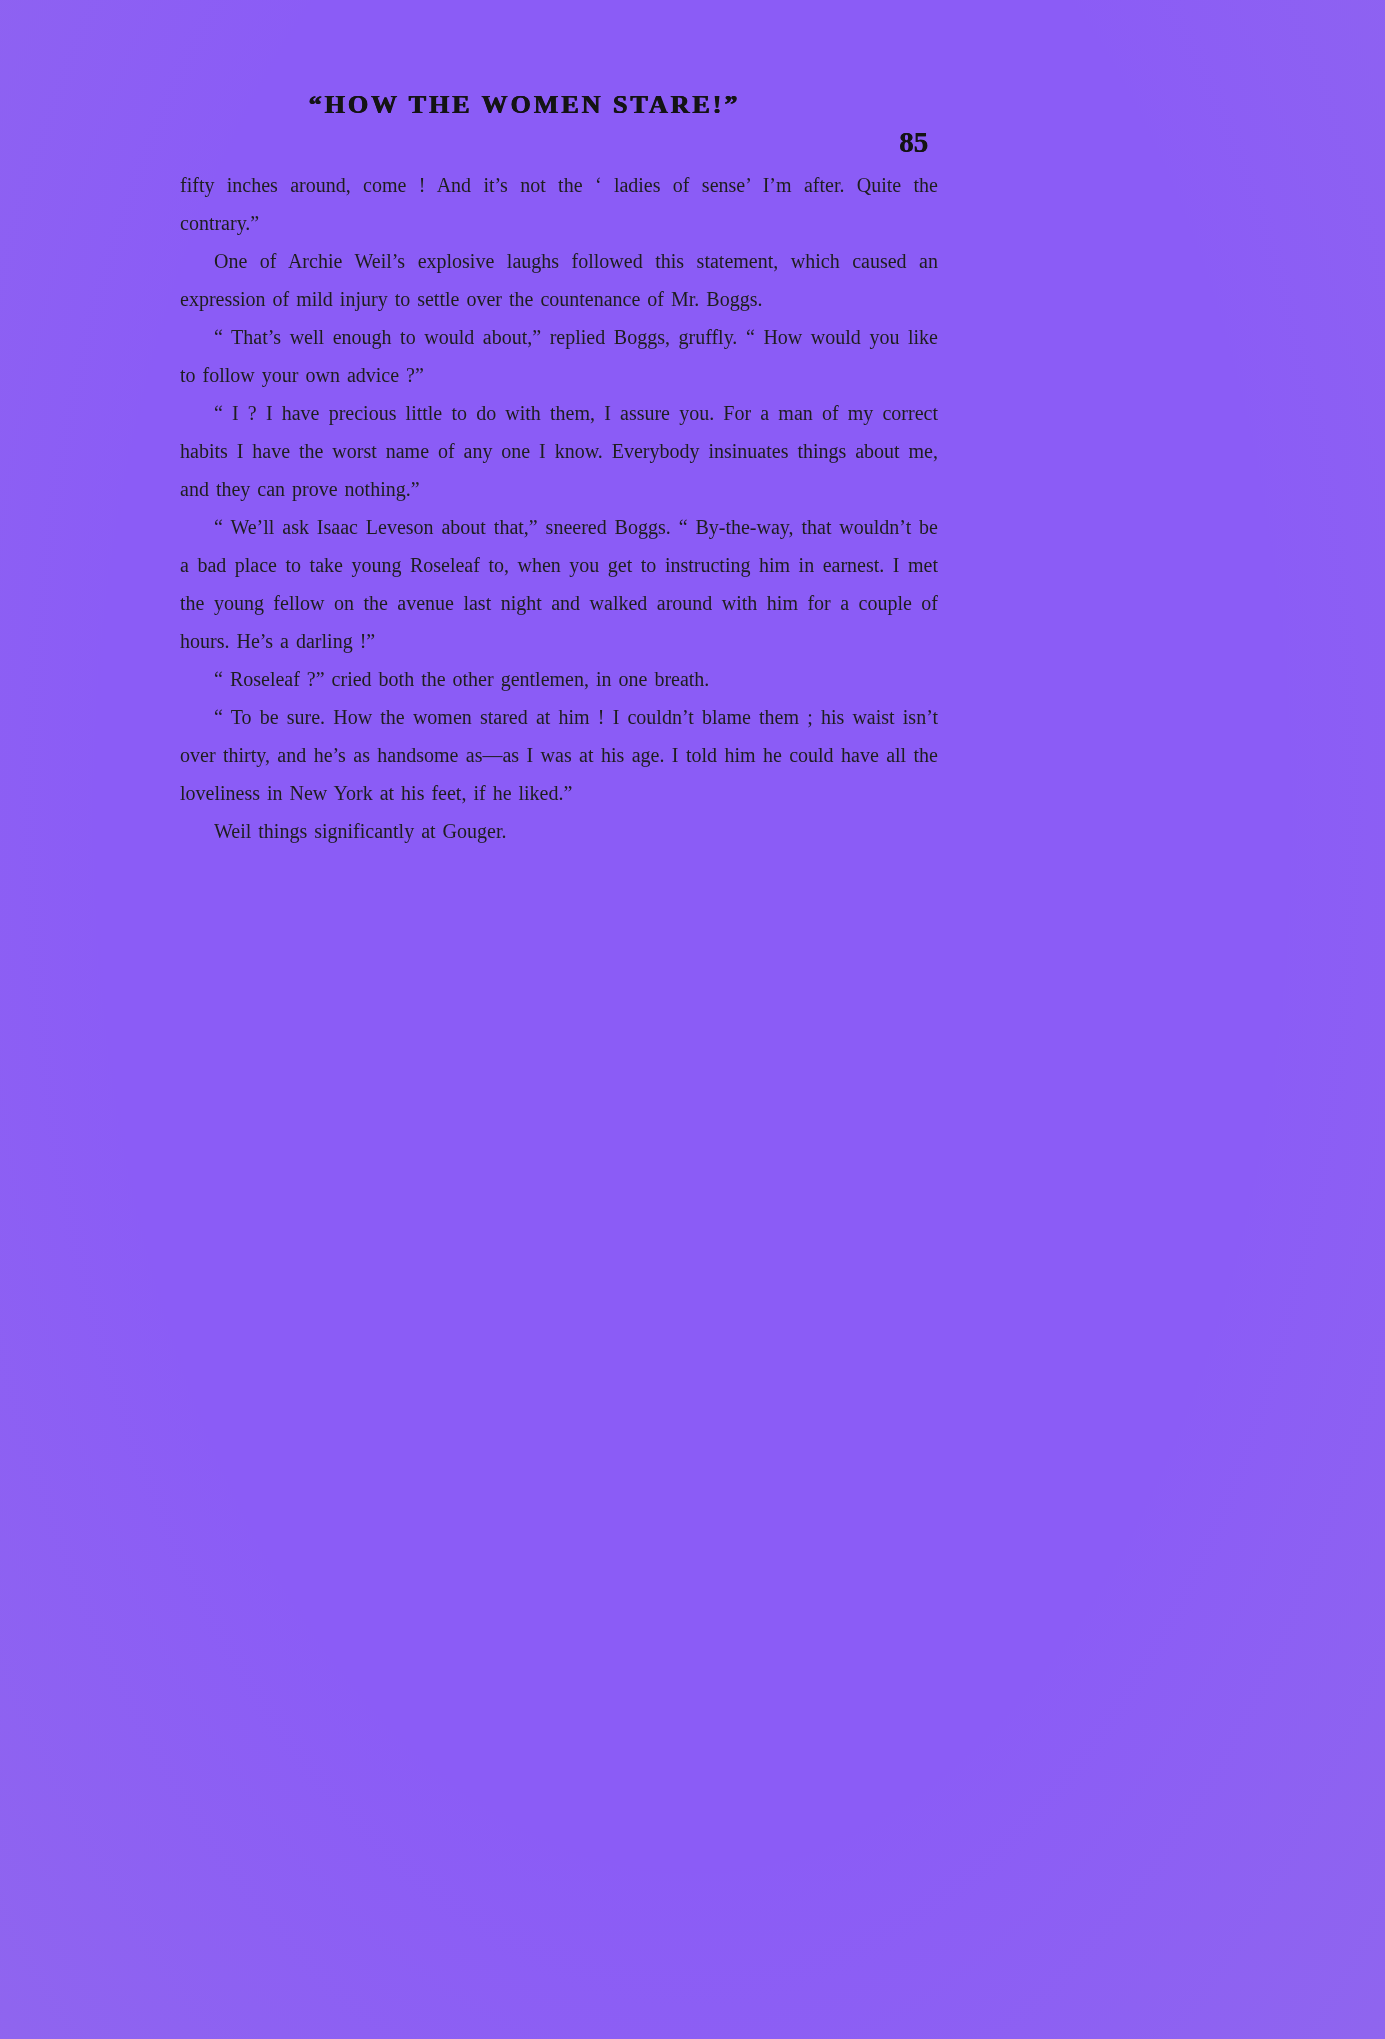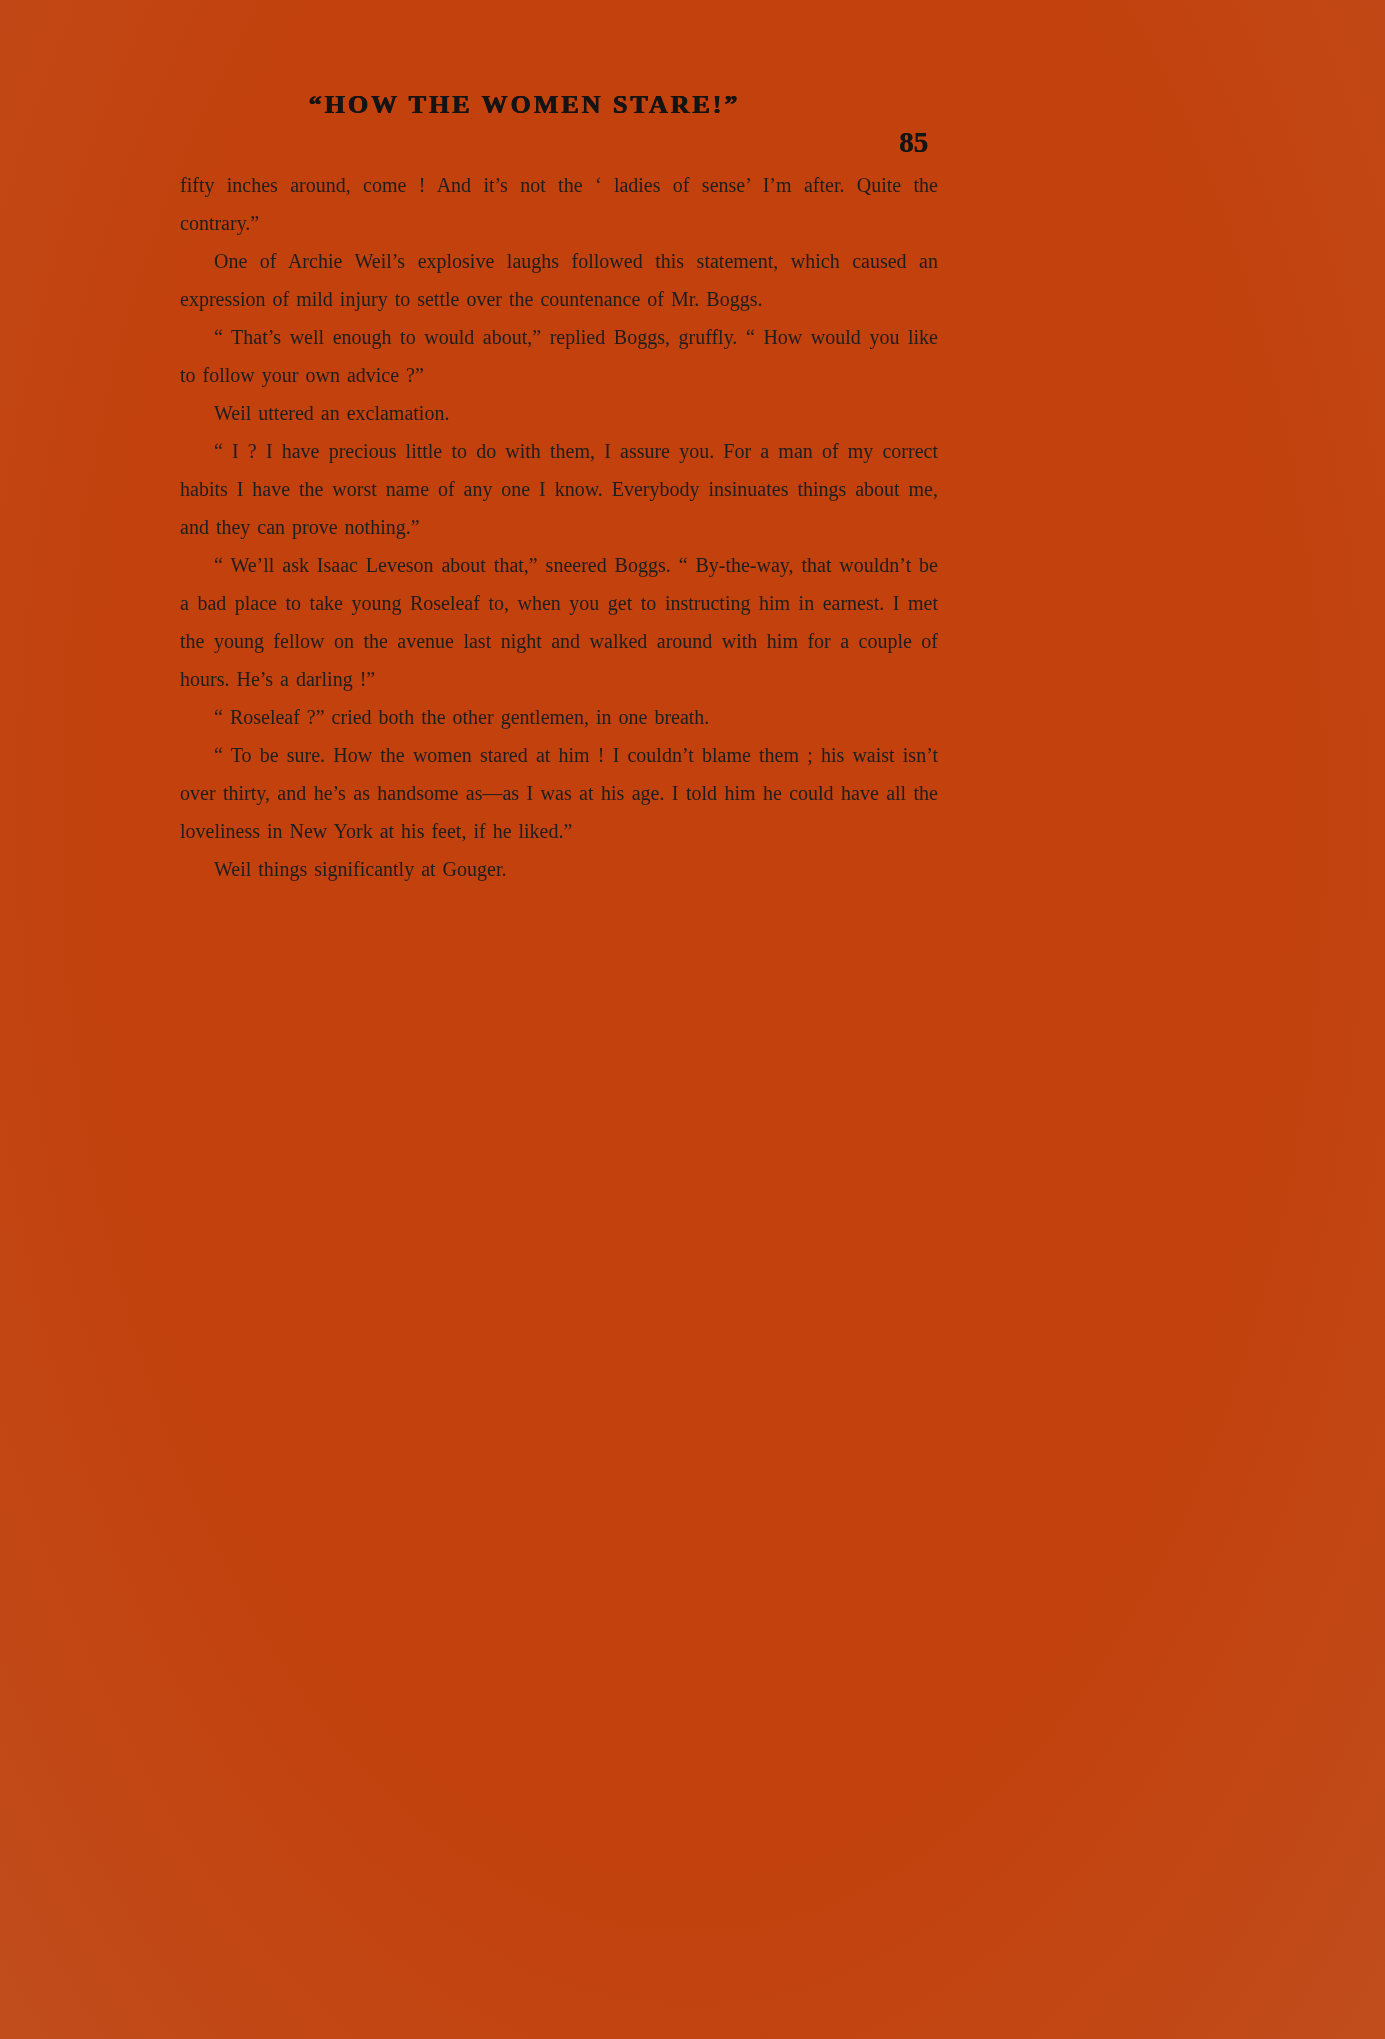--- a/index.html
+++ b/index.html
@@ -5,21 +5,21 @@
   html, body {
     margin: 0;
     padding: 0;
     background: #e8e8e6;
   }
   .page {
     position: relative;
     width: 1385px;
     height: 2039px;
     margin: 0 auto;
-    background: #c2410c;
+    background: #8b5cf6;
     font-family: "Liberation Serif", "DejaVu Serif", serif;
     color: #1c1c1c;
     box-sizing: border-box;
     overflow: hidden;
   }
   .scan-texture {
     position: absolute;
     inset: 0;
     background:
       radial-gradient(ellipse at 50% 40%, rgba(255,255,255,0.0) 60%, rgba(180,180,175,0.10) 100%);
@@ -82,21 +82,20 @@
 
     <div class="page-header">
       <span class="running-title">“HOW THE WOMEN STARE!”</span>
       <span class="page-number">85</span>
     </div>
 
     <div class="body-text">
       <p class="no-indent">fifty inches around, come !  And it’s not the ‘ ladies of sense’ I’m after.  Quite the contrary.”</p>
       <p>One of Archie Weil’s explosive laughs followed this statement, which caused an expression of mild injury to settle over the countenance of Mr. Boggs.</p>
       <p>“ That’s well enough to would about,” replied Boggs, gruffly.  “ How would you like to follow your own advice ?”</p>
-      <p>Weil uttered an exclamation.</p>
       <p>“ I ?  I have precious little to do with them, I assure you.  For a man of my correct habits I have the worst name of any one I know.  Everybody insinuates things about me, and they can prove nothing.”</p>
       <p>“ We’ll ask Isaac Leveson about that,” sneered Boggs.  “ By-the-way, that wouldn’t be a bad place to take young Roseleaf to, when you get to instructing him in earnest.  I met the young fellow on the avenue last night and walked around with him for a couple of hours.  He’s a darling !”</p>
       <p>“ Roseleaf ?” cried both the other gentlemen, in one breath.</p>
       <p>“ To be sure.  How the women stared at him !  I couldn’t blame them ; his waist isn’t over thirty, and he’s as handsome as—as I was at his age.  I told him he could have all the loveliness in New York at his feet, if he liked.”</p>
       <p>Weil things significantly at Gouger.</p>
     </div>
 
   </div>
 </div>
 

